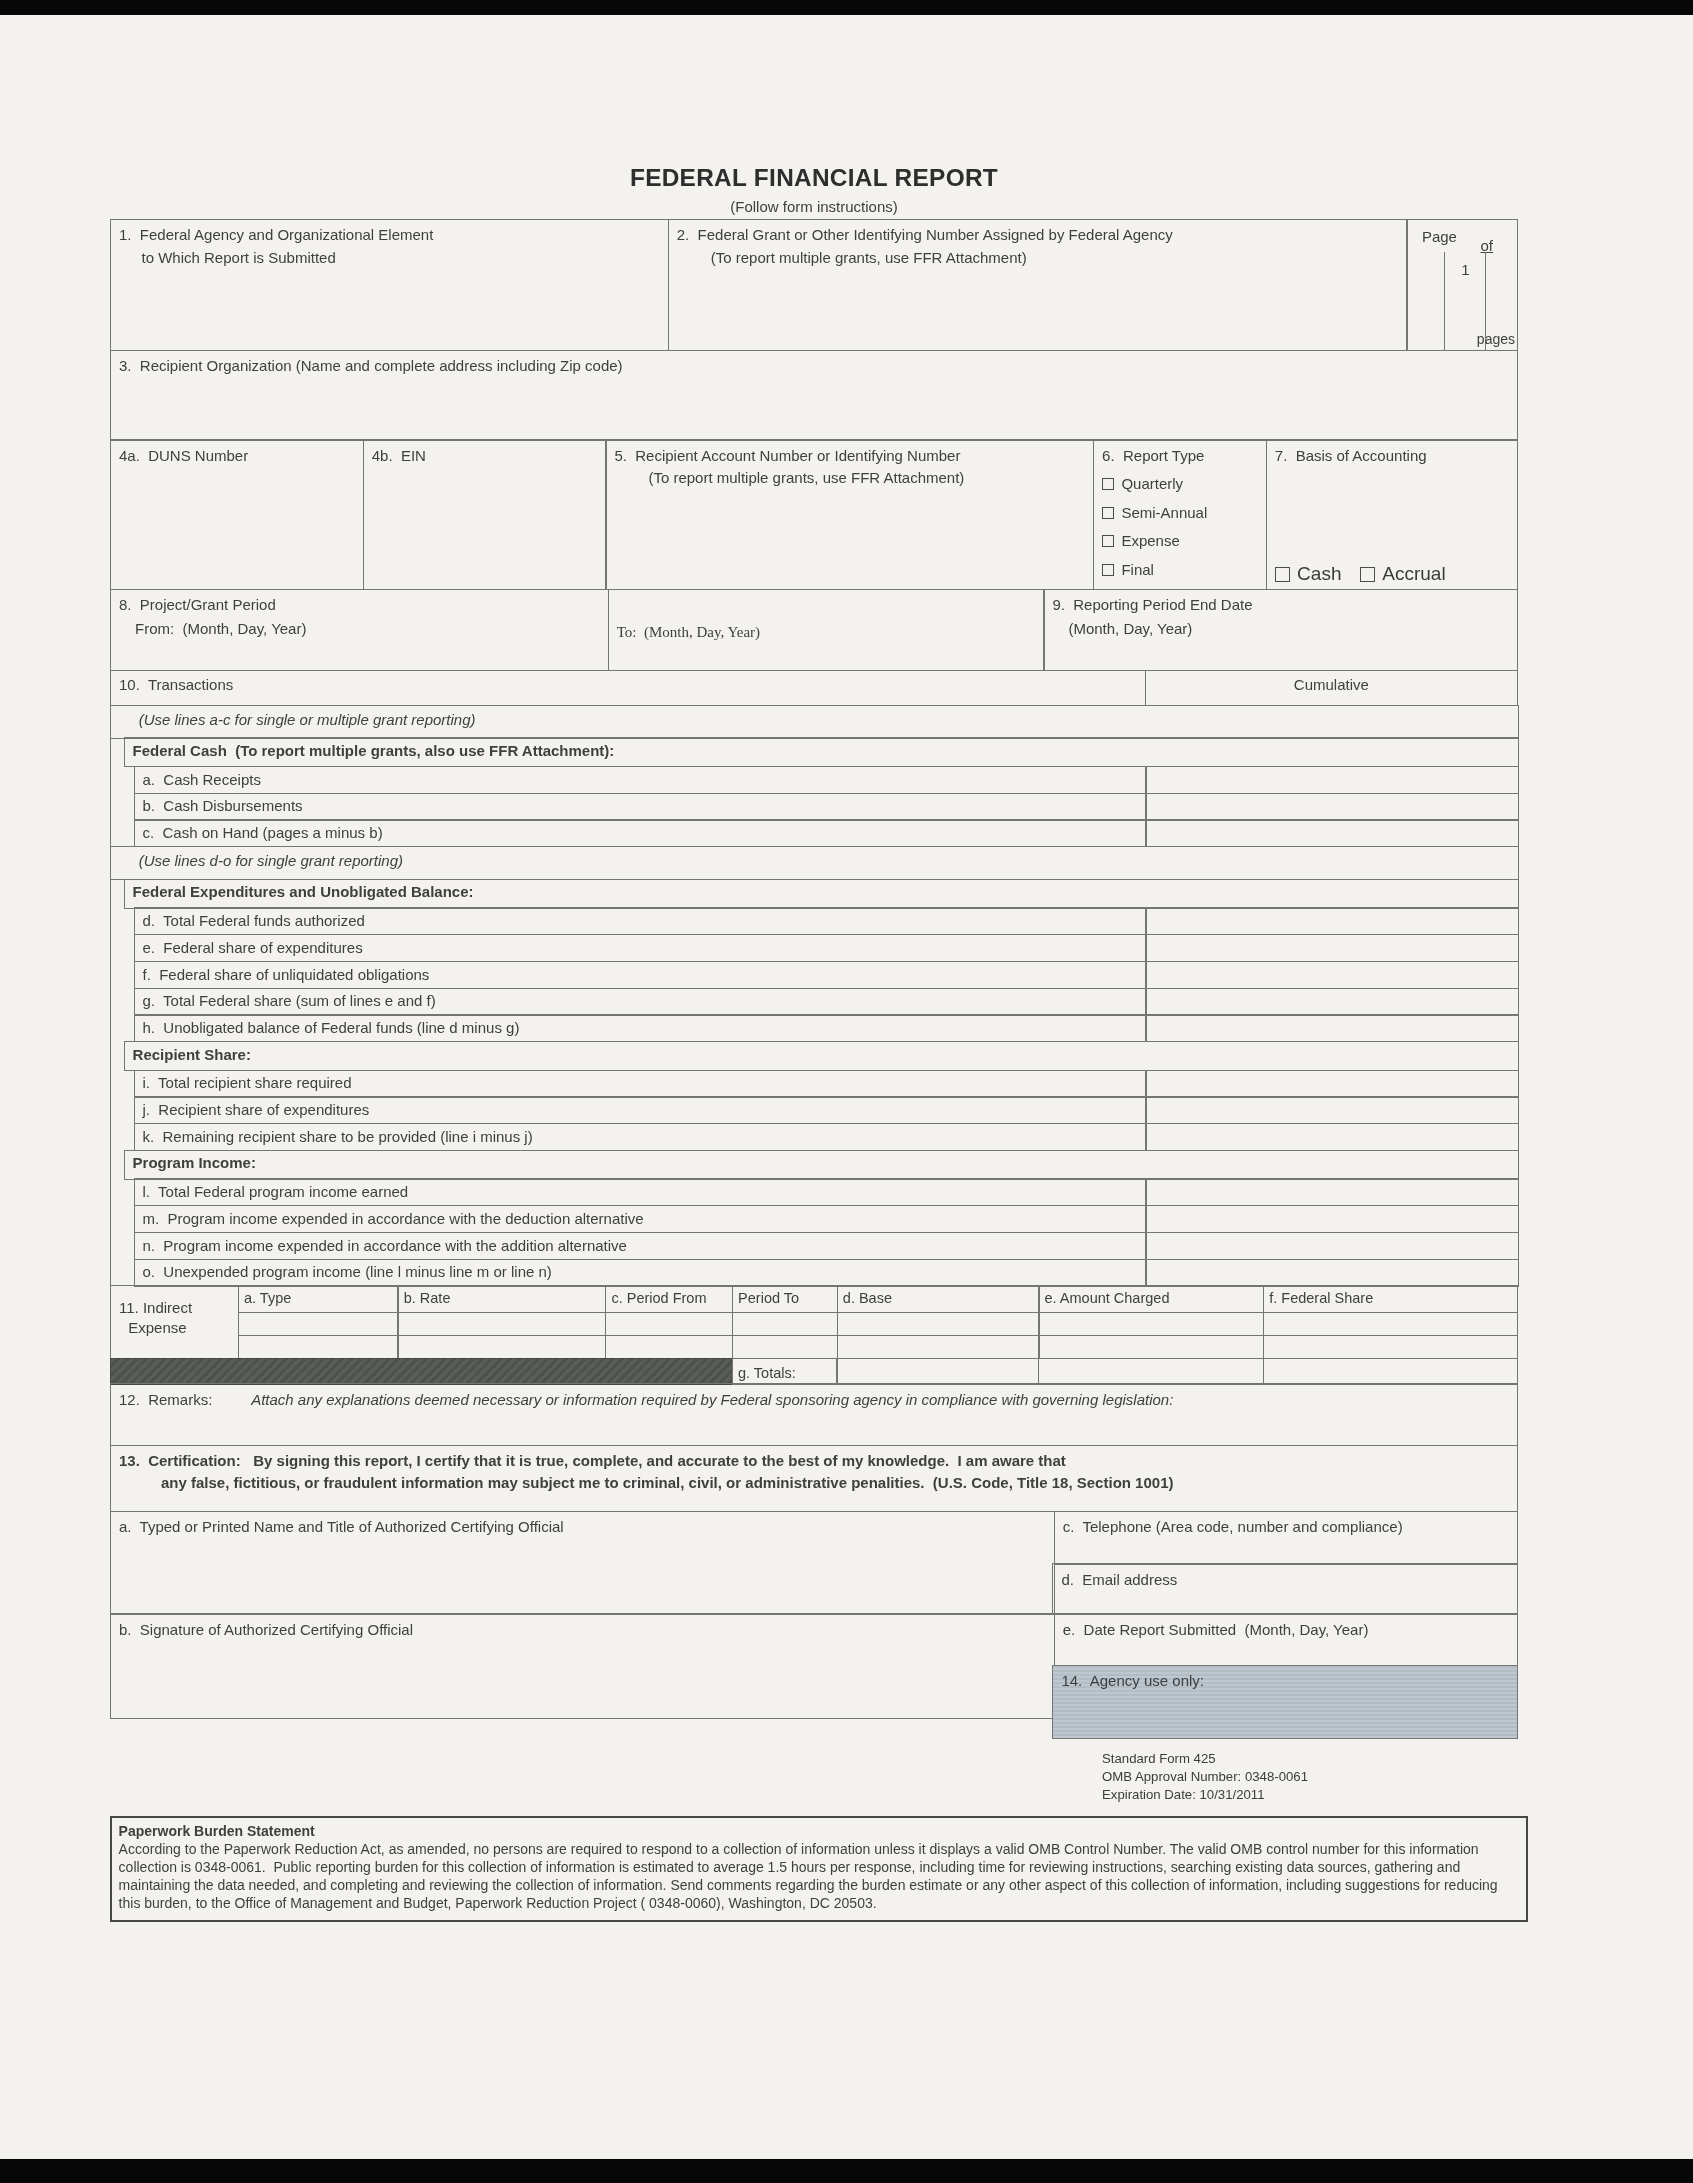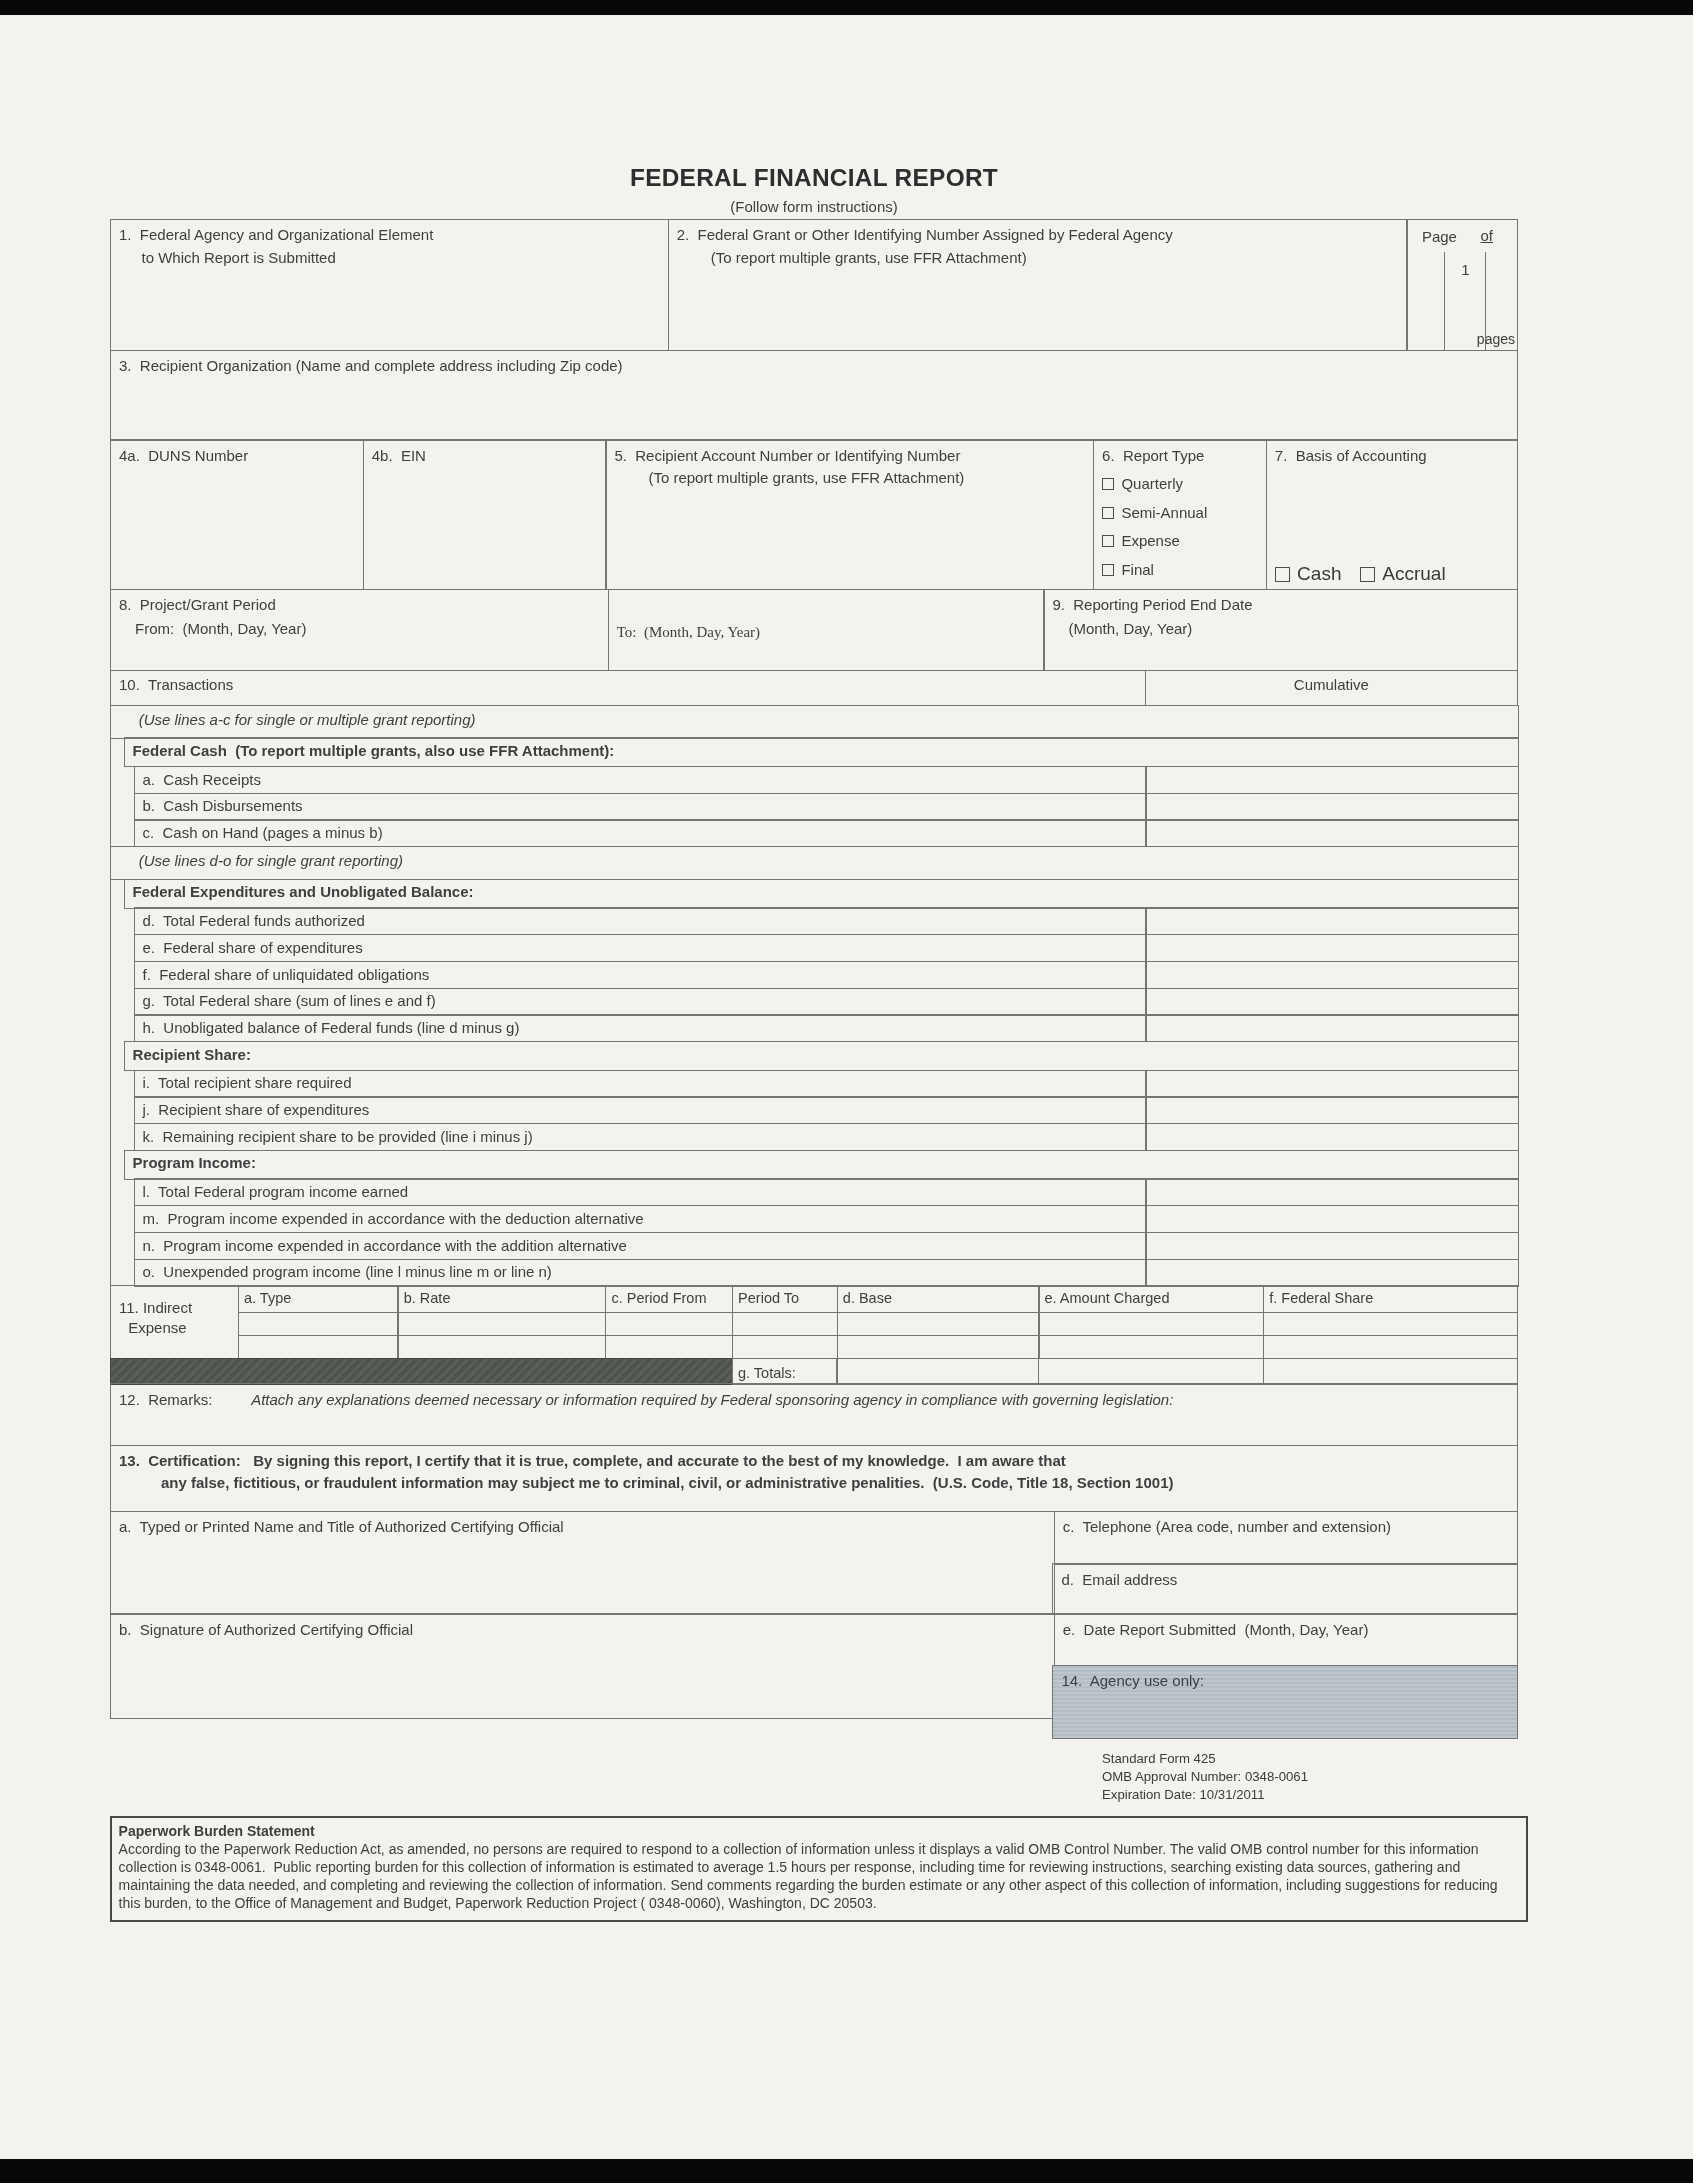--- a/index.html
+++ b/index.html
@@ -32,21 +32,21 @@
   .b{font-weight:bold;}
   .ital{font-style:italic;padding-left:28px;}
   .center{text-align:center;}
   .ind1{padding-left:22.5px;margin-top:2.6px;}
   .ind2{padding-left:34px;margin-top:2.6px;}
   .ind3{padding-left:16px;margin-top:4px;}
 
   
   .pagecell{padding:0;}
   .pg-page{position:absolute;left:14.5px;top:6.6px;}
-  .pg-of{position:absolute;right:24px;top:6px;text-decoration:underline;}
+  .pg-of{position:absolute;right:24px;top:16px;text-decoration:underline;}
   .pg-col{position:absolute;left:37px;top:32px;bottom:0;width:42px;border-left:1.3px solid var(--bd);border-right:1.3px solid var(--bd);text-align:center;padding-top:8px;}
   .pg-pages{position:absolute;right:2px;bottom:1.3px;font-size:14px;}
 
   
   .cb{display:inline-block;width:12px;height:12px;border:1.3px solid #4d4d4d;flex:0 0 auto;background:transparent;}
   .cb-line{display:flex;align-items:center;gap:7.3px;margin-top:8.6px;}
   .basis{position:absolute;left:8px;bottom:5.3px;display:flex;gap:18.5px;font-size:19px;align-items:center;color:#3a3a3a;}
   .basis .cb{width:15px;height:15px;}
   .basis-item{display:flex;align-items:center;gap:7.3px;}
 
@@ -393,21 +393,21 @@
         <div class="lbl b" style="padding-left:42px;margin-top:1.3px">any false, fictitious, or fraudulent information may subject me to criminal, civil, or administrative penalities.  (U.S. Code, Title 18, Section 1001)</div>
       </div>
     </div>
 
     <div class="r" style="height:104px">
       <div class="c" style="width:945px">
         <div class="lbl">a.  Typed or Printed Name and Title of Authorized Certifying Official</div>
       </div>
       <div class="rightcol">
         <div class="c" style="height:54px">
-          <div class="lbl">c.  Telephone (Area code, number and extension)</div>
+          <div class="lbl">c.  Telephone (Area code, number and compliance)</div>
         </div>
         <div class="c" style="flex:1">
           <div class="lbl">d.  Email address</div>
         </div>
       </div>
     </div>
 
     <div class="r" style="align-items:flex-start">
       <div class="c" style="width:945px;height:106px">
         <div class="lbl">b.  Signature of Authorized Certifying Official</div>

